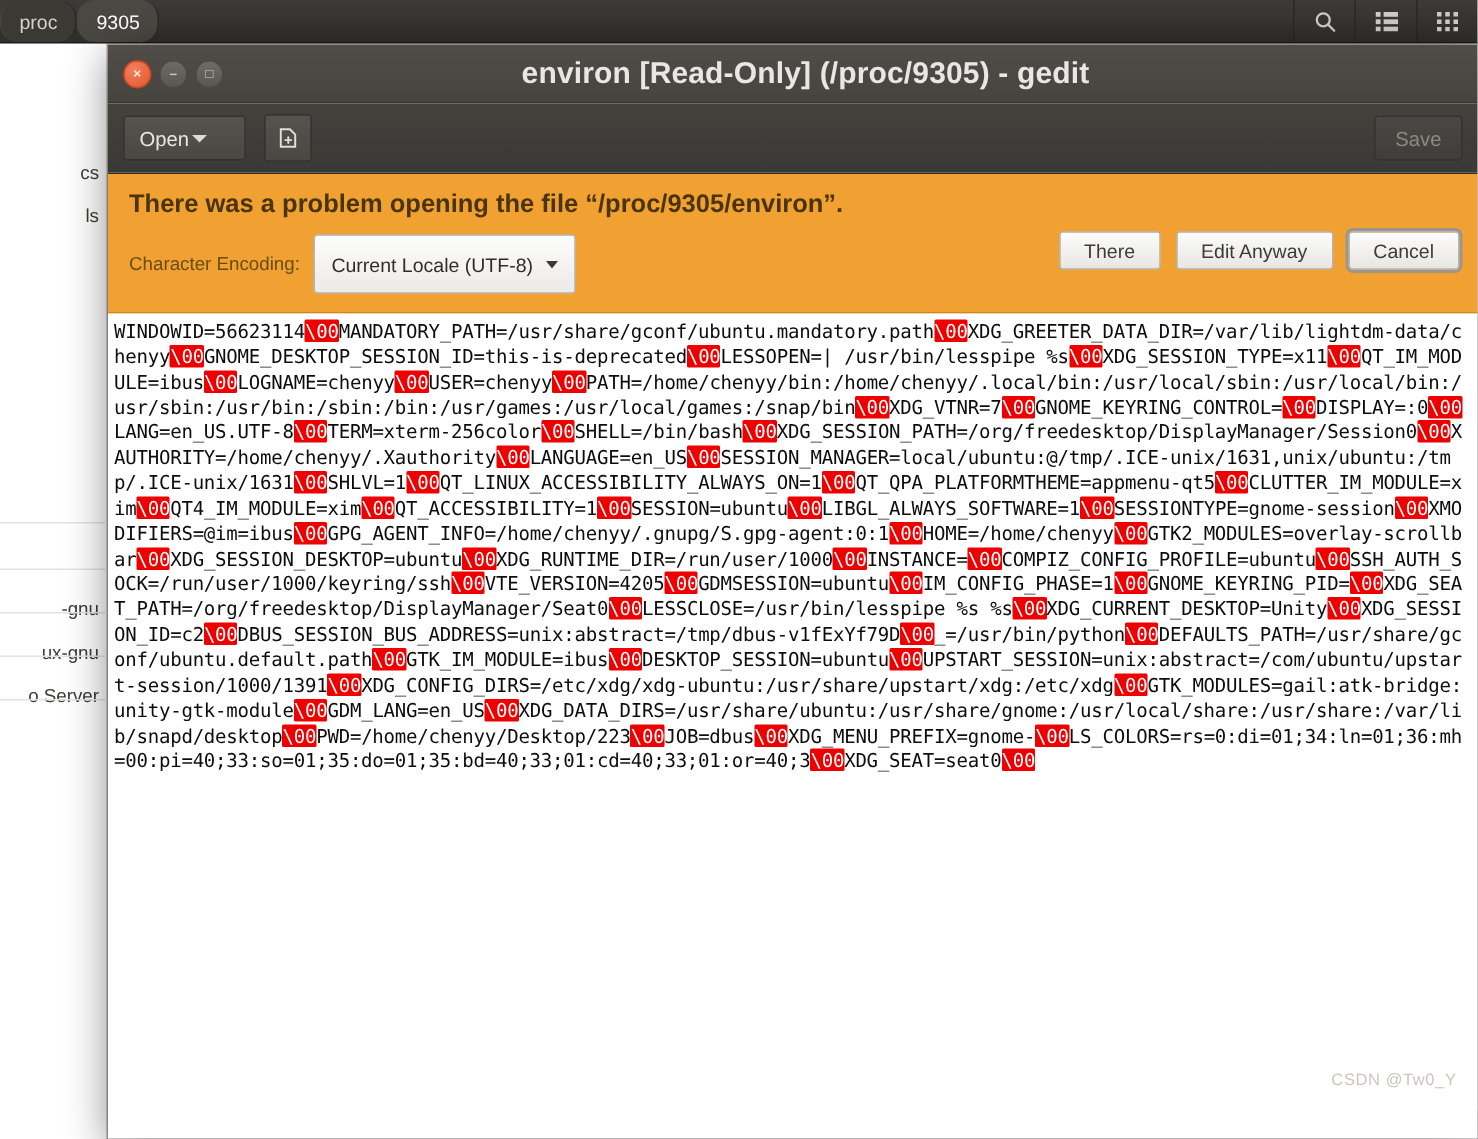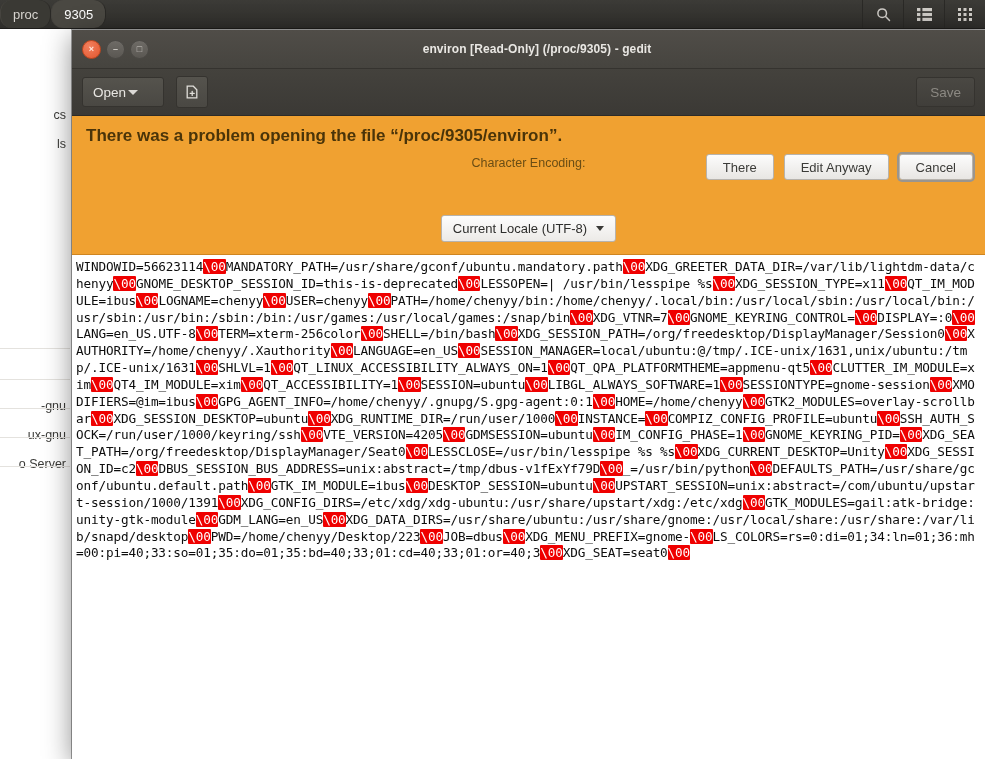--- a/index.html
+++ b/index.html
@@ -64,21 +64,21 @@
   .wb{
     width:17px;height:17px;border-radius:50%;
     display:flex;align-items:center;justify-content:center;
     font-size:10px;line-height:1;color:#4b4945;
   }
   .wb.close{background:radial-gradient(circle at 35% 30%,#f47f5d,#e0572f);color:#ffe8e0;border:1px solid #c3471f;}
   .wb.min{background:linear-gradient(to bottom,#6e6b66,#5a5752);border:1px solid #4b4945;color:#cfccc6;}
   .wb.max{background:linear-gradient(to bottom,#6e6b66,#5a5752);border:1px solid #4b4945;color:#cfccc6;}
   .wb .glyph{font-size:9px;font-weight:bold;}
   .wtitle{
-    flex:1;text-align:center;font-size:12px;font-weight:bold;color:#e9e7e3;
+    flex:1;text-align:center;font-size:20px;font-weight:bold;color:#e9e7e3;
     padding-right:60px;letter-spacing:0.1px;
   }
 
   .toolbar{
     height:46px;
     background:linear-gradient(to bottom,#44423d,#3b3935);
     border-bottom:1px solid #2d2b28;
     display:flex;align-items:center;padding:0 10px;position:relative;
   }
   .open-btn{
@@ -125,28 +125,28 @@
     position:absolute;right:12px;top:38px;display:flex;gap:10px;align-items:center;
   }
   .ib-btn{
     height:26px;padding:0 16px;box-sizing:border-box;
     background:linear-gradient(to bottom,#fcfcfc,#e8e6e3);
     border:1px solid #b7b3ad;border-radius:3px;
     font-size:13px;color:#3b3b38;
     display:flex;align-items:center;justify-content:center;
   }
   .ib-btn.focused{box-shadow:0 0 0 2px #9a958e;}
-  .enc-row{display:flex;align-items:center;gap:9px;margin-top:10px;flex-direction:column;}
+  .enc-row{display:flex;align-items:center;gap:9px;margin-top:10px;}
   .enc-label{font-size:12.5px;color:#6a4d14;}
   .enc-combo{
-    height:27px;padding:0 11px;box-sizing:border-box;
+    height:40px;padding:0 11px;box-sizing:border-box;
     background:linear-gradient(to bottom,#fdfdfd,#eceae7);
     border:1px solid #b7b3ad;border-radius:3px;
     display:flex;align-items:center;gap:9px;
-    font-size:13px;color:#2e2e2c;margin-top:36px;
+    font-size:13px;color:#2e2e2c;
   }
   .caret-dark{
     width:0;height:0;border-left:4.5px solid transparent;border-right:4.5px solid transparent;
     border-top:5px solid #3a3a38;
   }
 
   
   .textview{
     background:#ffffff;
     height:531px;

